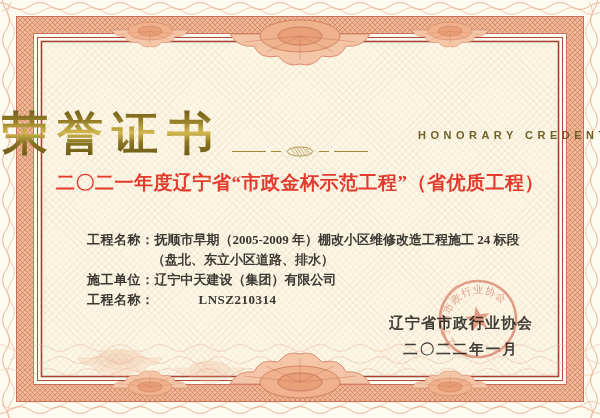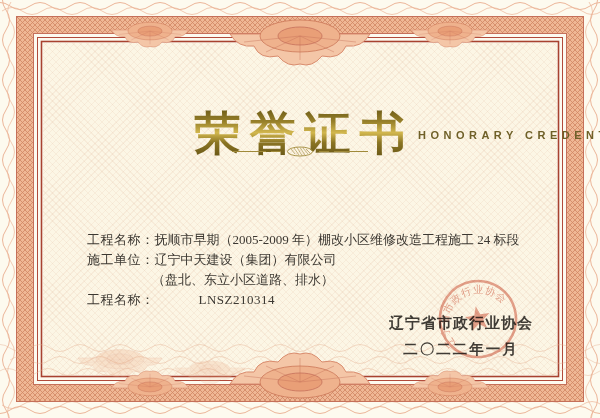--- a/index.html
+++ b/index.html
@@ -14,22 +14,22 @@
     background-color:#fcf6e5;
     background-image:
       repeating-linear-gradient(45deg, rgba(214,160,130,.12) 0 1px, transparent 1px 5px),
       repeating-linear-gradient(-45deg, rgba(214,160,130,.12) 0 1px, transparent 1px 5px);
   }
   .deco{position:absolute;left:0;top:0;pointer-events:none;}
   .content{position:absolute;inset:0;}
 
   .title{
     position:absolute;top:72px;left:0;width:100%;
-    text-align:center;font-size:46px;font-weight:800;
-    letter-spacing:9px;padding-left:9px;box-sizing:border-box;
+    text-align:left;font-size:46px;font-weight:800;
+    letter-spacing:9px;padding-left:2px;box-sizing:border-box;
     color:#7c671e;
   }
   @supports (-webkit-background-clip:text){
     .title{
       background-image:linear-gradient(180deg,#6a5916 8%,#97802a 30%,#d2b74e 48%,#8a7423 64%,#5c4c12 96%);
       -webkit-background-clip:text;background-clip:text;
       -webkit-text-fill-color:transparent;color:transparent;
     }
   }
   .subtitle{
@@ -47,21 +47,21 @@
   .divdash{width:10px;height:1px;background:#a08a3a;}
 
   .award{
     position:absolute;top:170px;left:0;width:100%;text-align:center;
     font-size:19px;font-weight:bold;color:#e23a2d;letter-spacing:.5px;
     white-space:nowrap;
   }
 
   .fields{
     position:absolute;left:87px;top:230px;width:450px;
-    font-size:13px;font-weight:400;color:#3c3832;
+    font-size:13px;font-weight:700;color:#3c3832;
   }
   .frow{line-height:20px;white-space:nowrap;}
   .frow .lbl{letter-spacing:.5px;}
   .indent{margin-left:5em;}
   .certnum{letter-spacing:.5px;margin-left:44px;}
 
   .issuer-block{
     position:absolute;left:385px;top:313px;width:152px;text-align:center;
     color:#3f3b35;
   }
@@ -142,30 +142,31 @@
       <span class="divline"></span>
       <span class="divdash"></span>
       <svg width="28" height="11" viewBox="0 0 28 11" aria-hidden="true">
         <ellipse cx="14" cy="5.5" rx="12.5" ry="4.5" fill="none" stroke="#a08a3a" stroke-width="0.9"></ellipse>
         <path d="M5 3 L9 8 M8 2 L13 9 M11 1.5 L16 9.5 M14 1.5 L19 9 M17 2 L22 8 M20 3 L24 7" stroke="#a08a3a" stroke-width="0.6" fill="none"></path>
       </svg>
       <span class="divdash"></span>
       <span class="divline"></span>
     </div>
 
+    <div class="award">二〇二一年度辽宁省“市政金杯示范工程”（省优质工程）</div>
 
     <div class="fields">
       <div class="frow">
         <span class="lbl">工程名称：</span><span>抚顺市早期（2005-2009 年）棚改小区维修改造工程施工 24 标段</span>
       </div>
+      <div class="frow indent">
+        <span>（盘北、东立小区道路、排水）</span>
+      </div>
       <div class="frow">
         <span class="lbl">施工单位：</span><span>辽宁中天建设（集团）有限公司</span>
-      </div>
-      <div class="frow indent">
-        <span>（盘北、东立小区道路、排水）</span>
       </div>
       <div class="frow">
         <span class="lbl">工程名称：</span><span class="certnum">LNSZ210314</span>
       </div>
     </div>
 
     <div class="issuer-block">
       <div class="issuer">辽宁省市政行业协会</div>
       <div class="idate">二〇二二年一月</div>
     </div>

